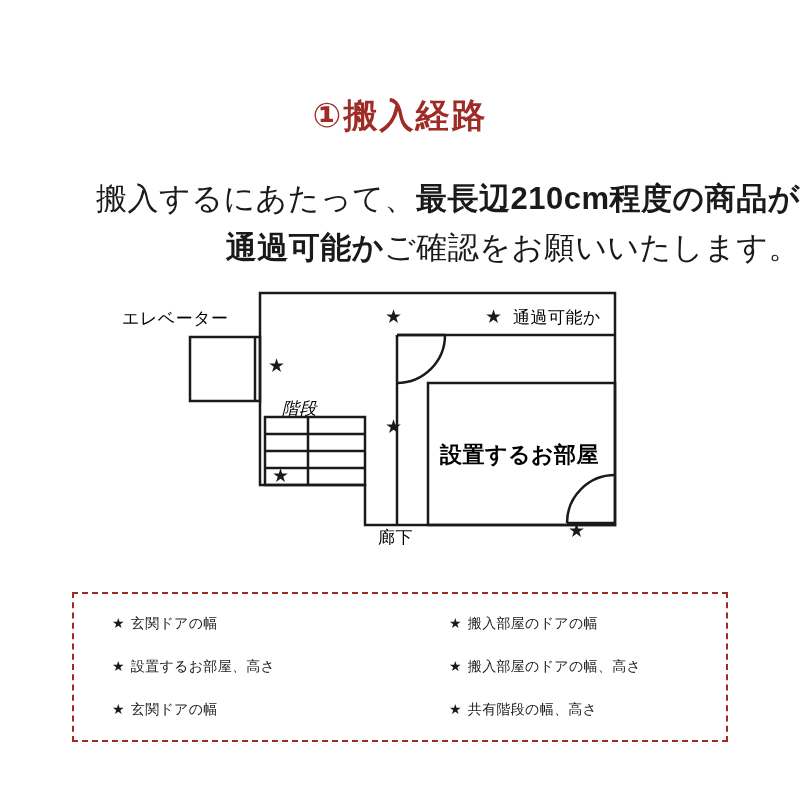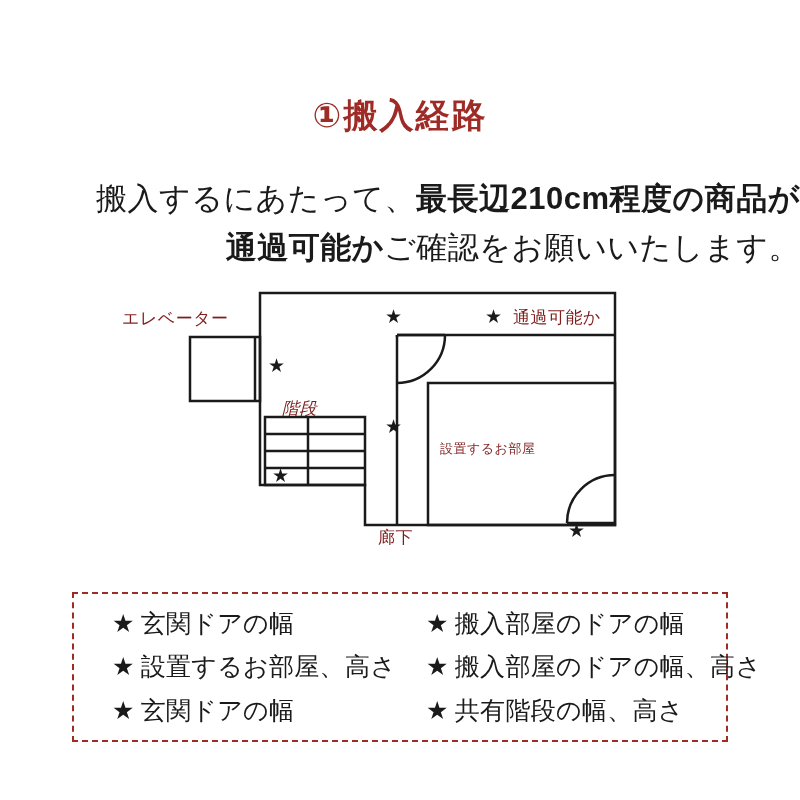--- a/index.html
+++ b/index.html
@@ -60,28 +60,28 @@
     left: 100px;
     width: 620px;
     height: 290px;
   }
   .plan svg {
     display: block;
   }
   .plan-label {
     position: absolute;
     font-size: 17px;
-    color: #7f1d1d;
+    color: #000000;
     white-space: nowrap;
     letter-spacing: 0.5px;
   }
   .lbl-elevator  { left: 22px;  top: 32px;  font-size: 17px; }
   .lbl-kaidan    { left: 182px; top: 122px; font-style: italic; }
   .lbl-common    { left: 413px; top: 31px;  }
-  .lbl-room      { left: 340px; top: 165px; font-size: 13px; }
+  .lbl-room      { left: 340px; top: 165px; font-size: 22px; font-weight: bold; }
   .lbl-rouka     { left: 278px; top: 251px; }
 
   
   .legend {
     position: absolute;
     left: 72px;
     top: 567px;
     width: 656px;
     height: 150px;
     border: 2px dashed #9e2b25;
@@ -94,21 +94,21 @@
     width: 100%;
     height: 100%;
     display: grid;
     grid-template-columns: 1fr 1fr;
     grid-template-rows: 1fr 1fr 1fr;
     align-items: center;
     padding: 8px 0 8px 38px;
     box-sizing: border-box;
   }
   .legend-item {
-    font-size: 25px;
+    font-size: 14px;
     color: #1a1a1a;
     letter-spacing: 0.3px;
     white-space: nowrap;
   }
   .legend-item .star {
     margin-right: 6px;
   }
   .legend-grid > :nth-child(2n) {
     padding-left: 30px;
   }

